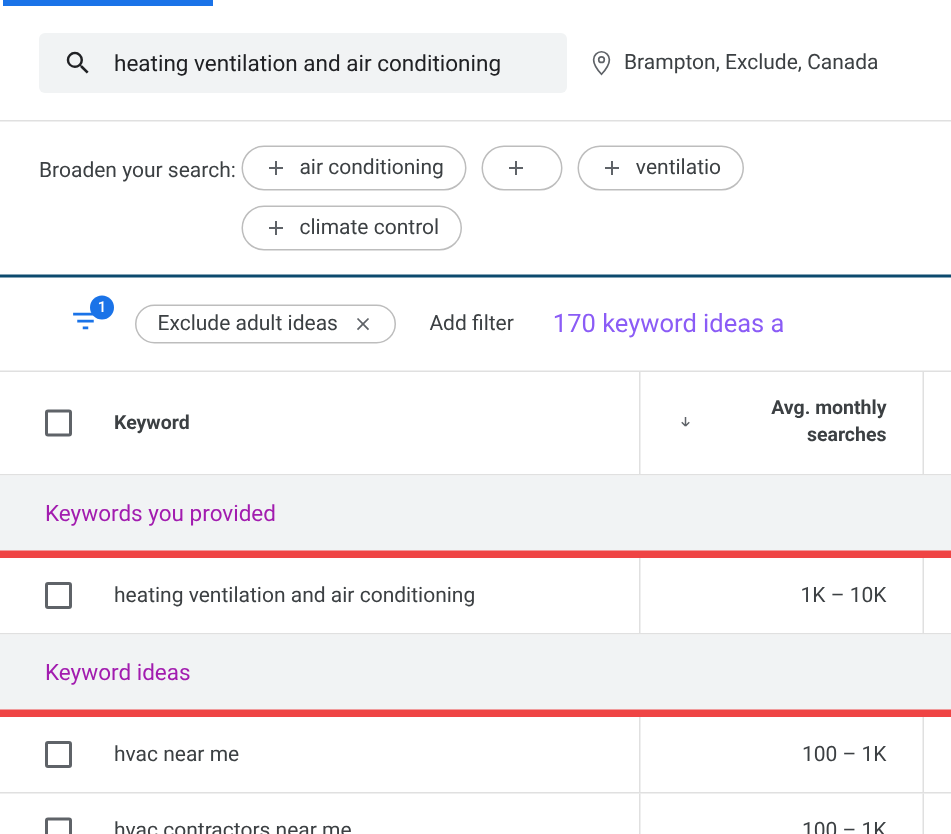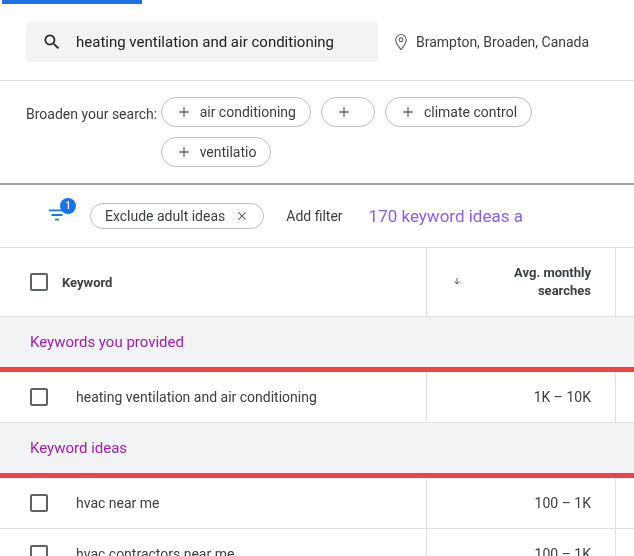--- a/index.html
+++ b/index.html
@@ -6,37 +6,37 @@
 body{background:#fff;color:#3c4043;font-size:14px;width:634px;overflow:hidden}
 .topbar{height:4px;display:flex}
 .topbar .blue{width:140px;background:#1a73e8;margin-left:2px}
 .search-row{display:flex;align-items:center;padding:18px 0 18px 26px;border-bottom:1px solid #e0e0e0}
 .search-box{display:flex;align-items:center;background:#f1f3f4;padding:10px 16px;border-radius:4px;width:352px}
 .search-box svg{width:20px;height:20px;fill:#202124}
 .search-text{margin-left:14px;font-size:15px;color:#202124}
 .loc{display:flex;align-items:center;margin-left:14px}
 .loc svg{width:18px;height:18px;fill:none;stroke:#5f6368;stroke-width:1.5}
 .loc span{margin-left:6px;font-size:14px;color:#3c4043}
-.broaden{display:flex;padding:16px 0 16px 26px;border-bottom:2px solid #a3a3a3}
+.broaden{display:flex;padding:16px 0 16px 26px;border-bottom:2px solid #0c4a6e}
 .broaden-label{font-size:14px;color:#3c4043;line-height:1.4;padding-top:8px;width:140px}
 .chips{display:flex;flex-wrap:wrap;gap:10px}
 .chip{display:flex;align-items:center;border:1px solid #bdbdbd;border-radius:18px;padding:6px 14px;font-size:14px;color:#3c4043;cursor:pointer;background:#fff}
 .chip svg{width:16px;height:16px;fill:#5f6368;margin-right:8px}
 .filters{display:flex;align-items:center;padding:18px 0 18px 46px;gap:22px}
 .filter-icon{position:relative}
 .filter-icon svg{width:22px;height:22px;fill:#1a73e8}
 .badge{position:absolute;top:-6px;right:-8px;background:#1a73e8;color:#fff;border-radius:50%;width:16px;height:16px;font-size:10px;display:flex;align-items:center;justify-content:center;font-weight:500}
 .filter-chip{display:flex;align-items:center;border:1px solid #bdbdbd;border-radius:18px;padding:4px 14px;font-size:14px;color:#3c4043;cursor:pointer}
 .filter-chip svg{width:14px;height:14px;fill:#5f6368;margin-left:10px}
 .add-filter{font-size:14px;color:#3c4043;cursor:pointer}
 .count{font-size:17px;color:#8b5cf6;margin-left:4px}
 .thead{display:flex;border-top:1px solid #e0e0e0;border-bottom:1px solid #e0e0e0}
 .th-kw{display:flex;align-items:center;padding:22px 0 22px 30px;width:426px}
 .chk{width:18px;height:18px;border:2px solid #5f6368;border-radius:2px;cursor:pointer;flex-shrink:0}
-.th-kw span{margin-left:14px;font-weight:700;font-size:13px;color:#3c4043}
+.th-kw span{margin-left:28px;font-weight:700;font-size:13px;color:#3c4043}
 .th-search{display:flex;align-items:center;justify-content:flex-start;padding:16px 24px;width:190px;border-left:1px solid #e0e0e0;border-right:1px solid #e0e0e0}
 .th-search svg{width:16px;height:16px;fill:#5f6368;margin-right:28px}
 .th-search span{font-weight:700;font-size:13px;color:#3c4043;text-align:right;line-height:1.4}
 .section{background:#f1f3f4;padding:16px 30px;font-size:15px;color:#a21caf;border-bottom:5px solid #ef4444}
 .row{display:flex;border-bottom:1px solid #e0e0e0}
 .cell-kw{display:flex;align-items:center;padding:16px 0 16px 30px;width:426px}
 .cell-kw span{margin-left:28px;font-size:14px;color:#3c4043}
 .cell-val{display:flex;align-items:center;justify-content:flex-end;padding:16px 24px;width:190px;border-left:1px solid #e0e0e0;border-right:1px solid #e0e0e0;font-size:14px;color:#3c4043}
 </style>
 </head>
@@ -51,21 +51,21 @@
     <svg viewBox="0 0 24 24">
         <path d="M15.5 14h-.79l-.28-.27A6.471 6.471 0 0016 9.5 6.5 6.5 0 109.5 16c1.61 0 3.09-.59 4.23-1.57l.27.28v.79l5 4.99L20.49 19l-4.99-5zm-6 0C7.01 14 5 11.99 5 9.5S7.01 5 9.5 5 14 7.01 14 9.5 11.99 14 9.5 14z"></path>
       </svg>
     <span class="search-text">heating ventilation and air conditioning</span>
   </div>
   <div class="loc">
     <svg viewBox="0 0 24 24">
         <path d="M12 2C8.13 2 5 5.13 5 9c0 5.25 7 13 7 13s7-7.75 7-13c0-3.87-3.13-7-7-7z"></path>
         <circle cx="12" cy="9" r="2.5"></circle>
       </svg>
-    <span>Brampton, Broaden, Canada</span>
+    <span>Brampton, Exclude, Canada</span>
   </div>
 </div>
 
 <div class="broaden">
   <div class="broaden-label">Broaden your search:</div>
   <div class="chips">
     <div class="chip">
         <svg viewBox="0 0 24 24">
           <path d="M19 13h-6v6h-2v-6H5v-2h6V5h2v6h6v2z"></path>
         </svg>
@@ -73,27 +73,27 @@
       </div>
     <div class="chip">
         <svg viewBox="0 0 24 24">
           <path d="M19 13h-6v6h-2v-6H5v-2h6V5h2v6h6v2z"></path>
         </svg>
       </div>
     <div class="chip">
         <svg viewBox="0 0 24 24">
           <path d="M19 13h-6v6h-2v-6H5v-2h6V5h2v6h6v2z"></path>
         </svg>
-        <span>climate control</span>
+        <span>ventilatio</span>
       </div>
     <div class="chip">
         <svg viewBox="0 0 24 24">
           <path d="M19 13h-6v6h-2v-6H5v-2h6V5h2v6h6v2z"></path>
         </svg>
-        <span>ventilatio</span>
+        <span>climate control</span>
       </div>
   </div>
 </div>
 
 <div class="filters">
   <div class="filter-icon">
     <svg viewBox="0 0 24 24">
         <path d="M10 18h4v-2h-4v2zM3 6v2h18V6H3zm3 7h12v-2H6v2z"></path>
       </svg>
     <div class="badge">1</div>

